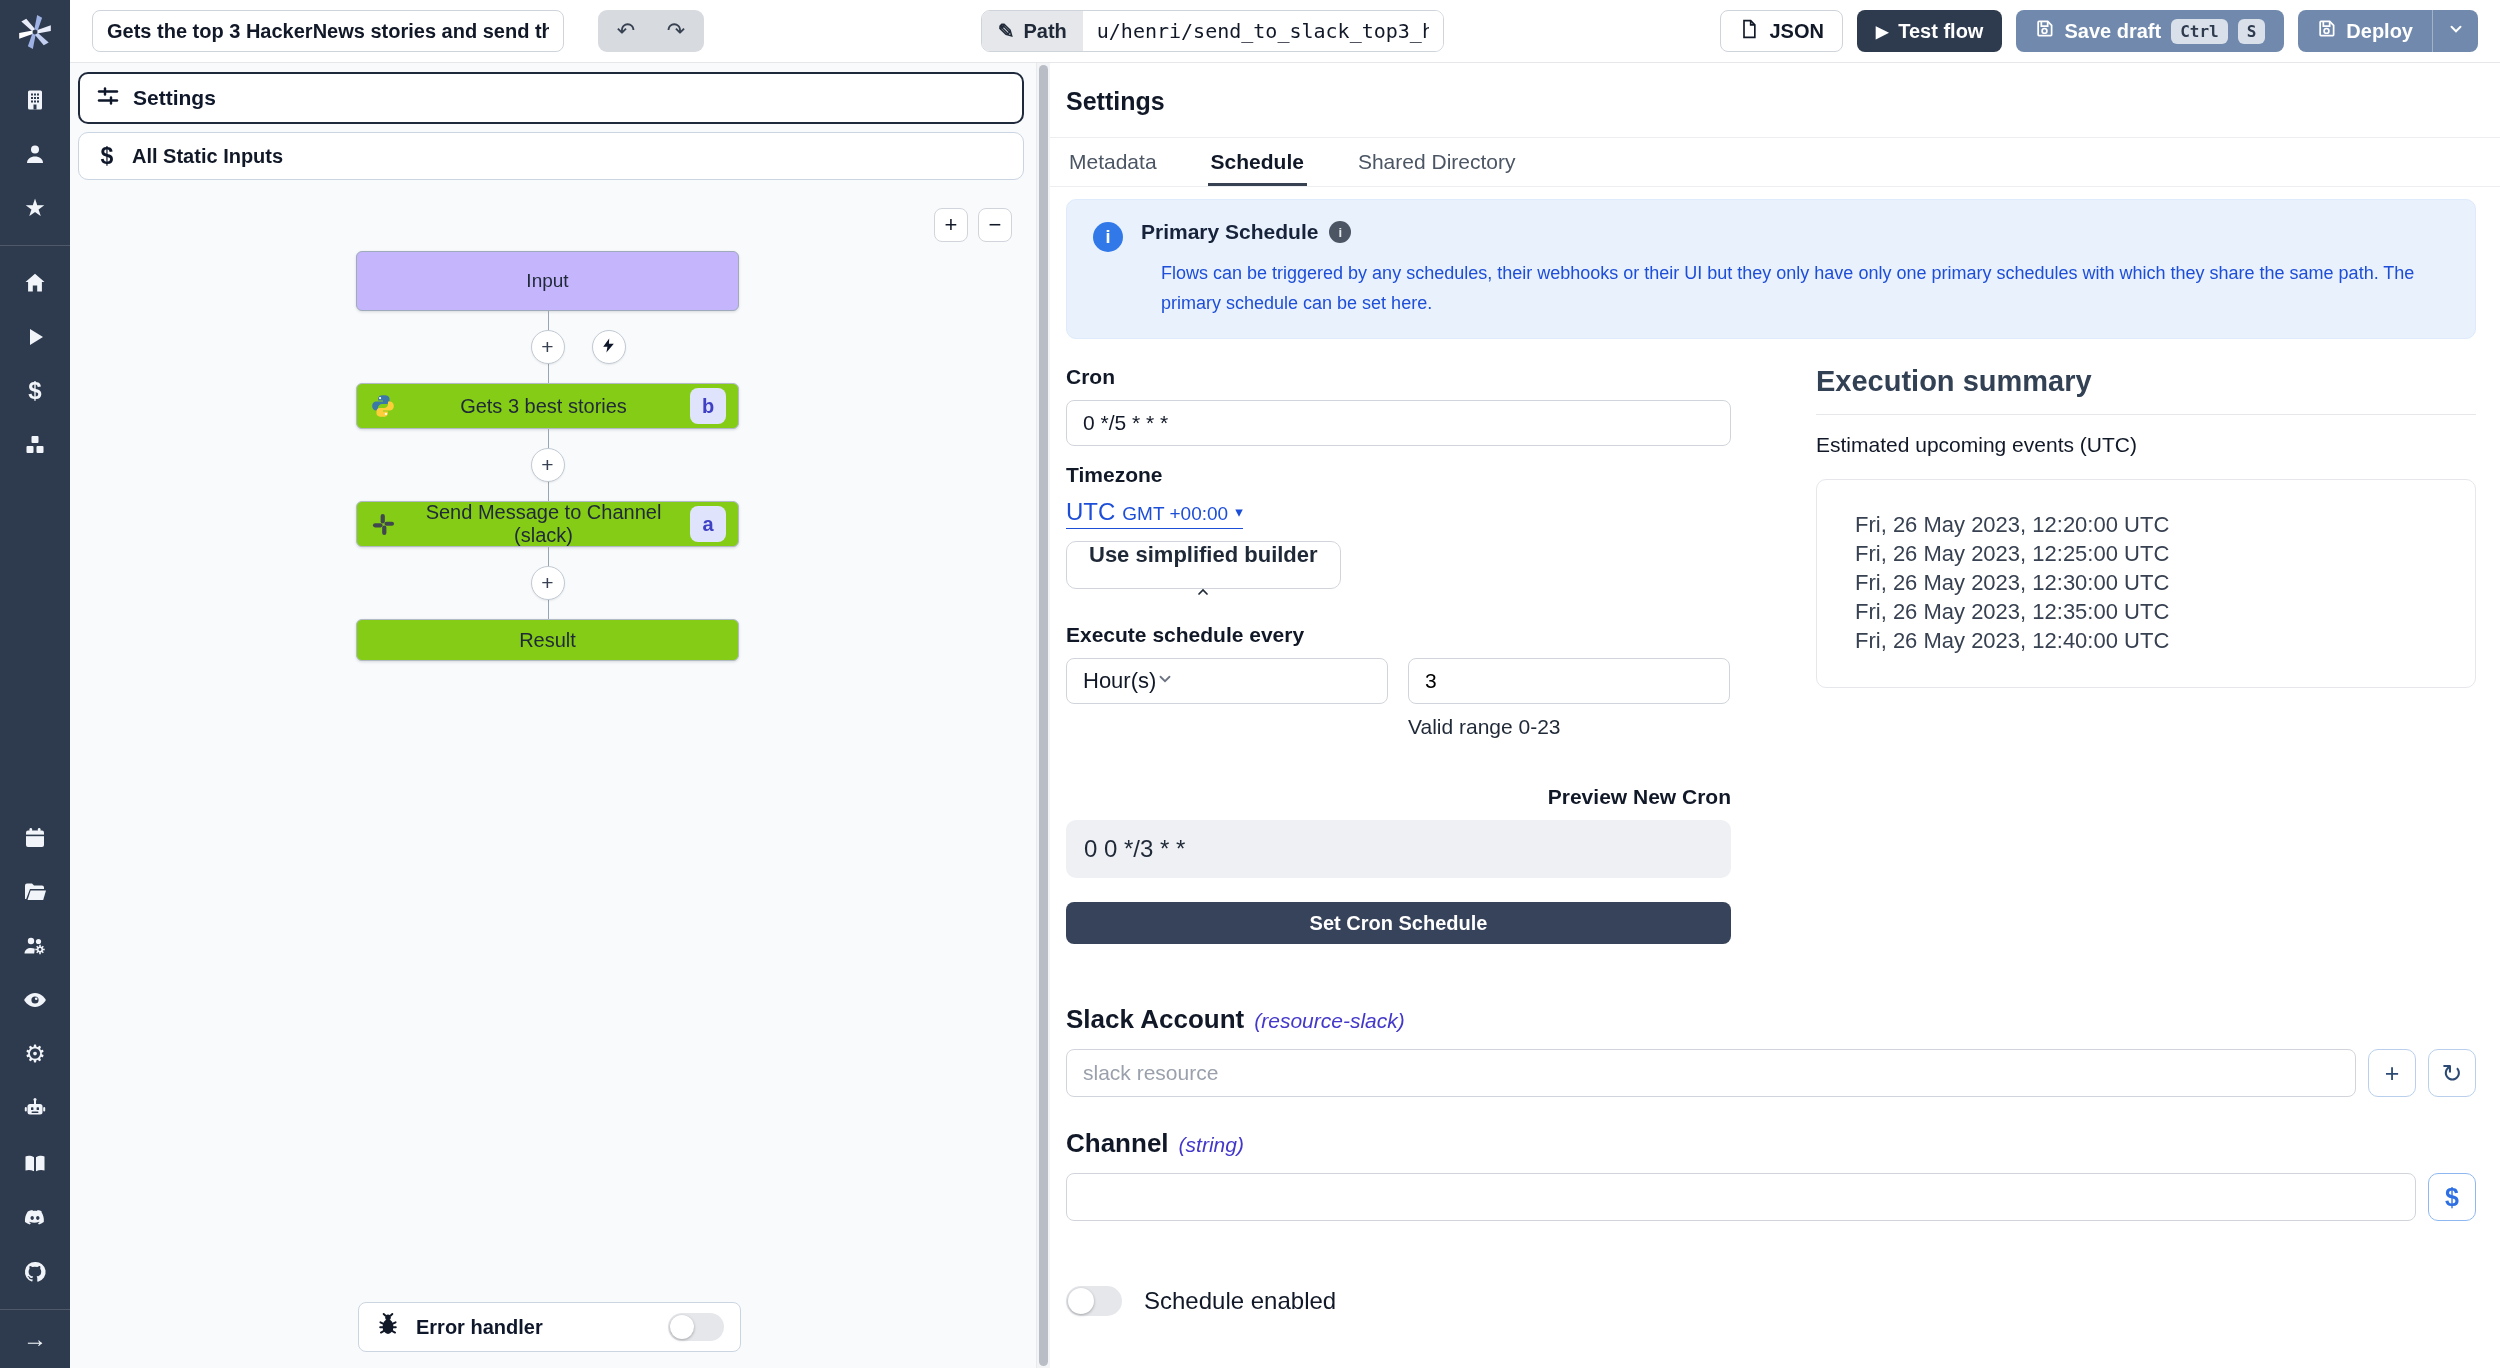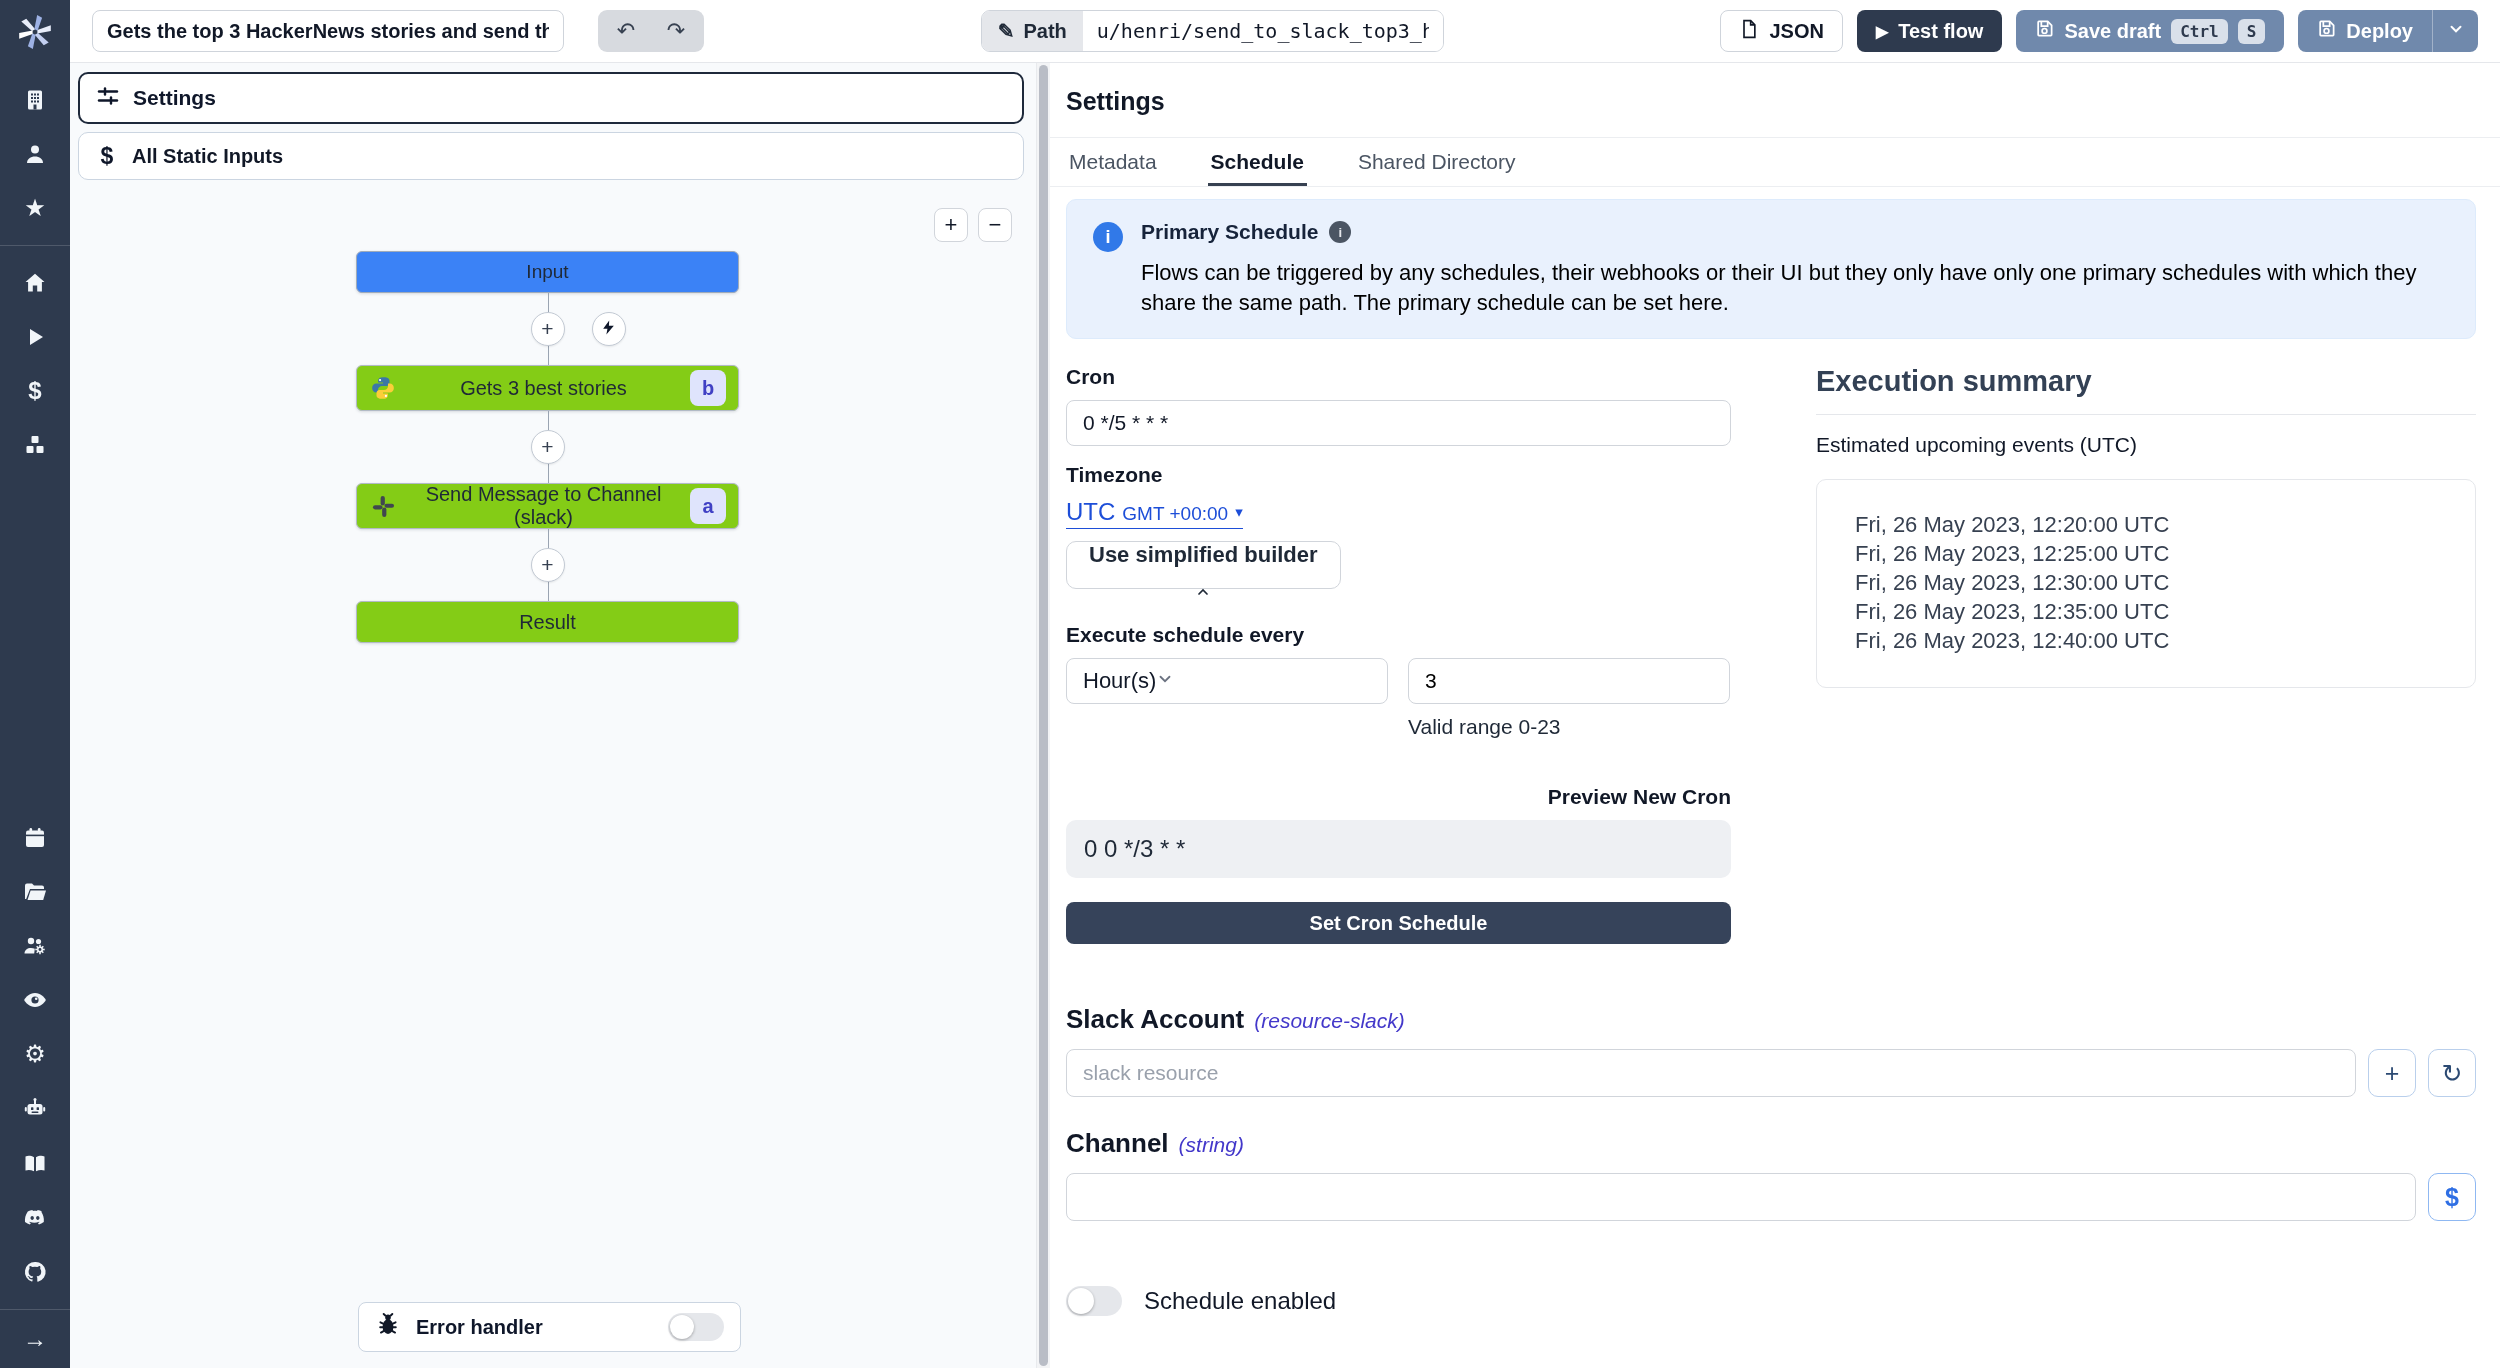--- a/index.html
+++ b/index.html
@@ -59,21 +59,21 @@
   .bx-dollar { font-size:23px; font-weight:700; color:#0f172a; width:24px; text-align:center; }
   .zoom-btns { position:absolute; right:24px; top:145px; display:flex; gap:10px; }
   .zoom-btn { width:34px; height:34px; background:#fff; border:1px solid #d1d5db; border-radius:8px;
     font-size:22px; color:#111827; display:flex; align-items:center; justify-content:center; cursor:pointer; }
 
   .graph { position:absolute; left:286px; top:188px; width:383px; }
   .gnode { height:46px; background:#84cc16; border:1px solid #b2bac6; border-radius:6px;
     box-shadow:0 1px 3px rgba(16,24,40,.14); display:flex; align-items:center; padding:0 12px;
     cursor:pointer; }
   .gnode .nlabel { flex:1; text-align:center; font-size:20px; color:#1f2937; }
-  .gnode-input { background:#3b82f6; border-color:#9fabba; height:42px; }
+  .gnode-input { background:#c4b5fd; border-color:#9fabba; height:60px; }
   .gnode-result { height:42px; }
   .nicon { width:28px; display:flex; align-items:center; justify-content:center; }
   .badge { width:36px; height:36px; background:#dfe4fc; color:#4040c4; font-weight:700;
     border-radius:8px; display:flex; align-items:center; justify-content:center; font-size:20px; }
   .connector { position:relative; height:72px; display:flex; align-items:center; justify-content:center; }
   .connector::before { content:""; position:absolute; left:50%; top:0; bottom:0; width:1px; background:#9aa4b2; }
   .ccircle { position:relative; z-index:1; width:34px; height:34px; border-radius:50%; background:#fff;
     border:1px solid #c3cad4; box-shadow:0 1px 2px rgba(0,0,0,.08); display:flex; align-items:center;
     justify-content:center; font-size:21px; color:#374151; cursor:pointer; }
   .bolt-circle { position:absolute; left:calc(50% + 44px); top:50%; transform:translateY(-50%);
@@ -104,21 +104,21 @@
     color:#4b5563; cursor:pointer; }
   .tab.active { color:#111827; font-weight:600; box-shadow:inset 0 -3px 0 #374151; }
 
   .infobox { margin:12px 24px 0 16px; background:#e9f1fd; border:1px solid #ddebfc; border-radius:10px;
     padding:20px 26px; display:flex; gap:18px; }
   .info-icon { flex:none; width:30px; height:30px; border-radius:50%; background:#3179e8; color:#fff;
     font-weight:700; font-size:18px; display:flex; align-items:center; justify-content:center; margin-top:2px; }
   .info-title { font-size:21px; font-weight:600; color:#16233a; display:flex; align-items:center; gap:11px; }
   .mini-info { width:22px; height:22px; border-radius:50%; background:#4b5563; color:#e5e7eb;
     font-size:13px; font-weight:700; display:flex; align-items:center; justify-content:center; }
-  .info-body { margin-top:14px; font-size:22px; line-height:30px; color:#000000; max-width:1290px; }
+  .info-body { margin-top:14px; font-size:18px; line-height:30px; color:#1d4ed8; max-width:1290px;margin-left:20px; }
 
   .sp-cols { display:flex; padding:0 24px 0 16px; margin-top:26px; }
   .col-left { width:665px; flex:none; }
   .col-right { margin-left:85px; flex:1; }
 
   .f-label { font-size:21px; font-weight:700; color:#111827; margin-bottom:11px; }
   .text-input { width:100%; height:46px; border:1px solid #d1d5db; border-radius:8px; outline:none;
     font-size:21px; color:#111827; padding:0 16px; background:#fff; font-family:"Liberation Sans",sans-serif; }
   .text-input::placeholder { color:#9aa1ac; }
   .fgroup { margin-bottom:17px; }

